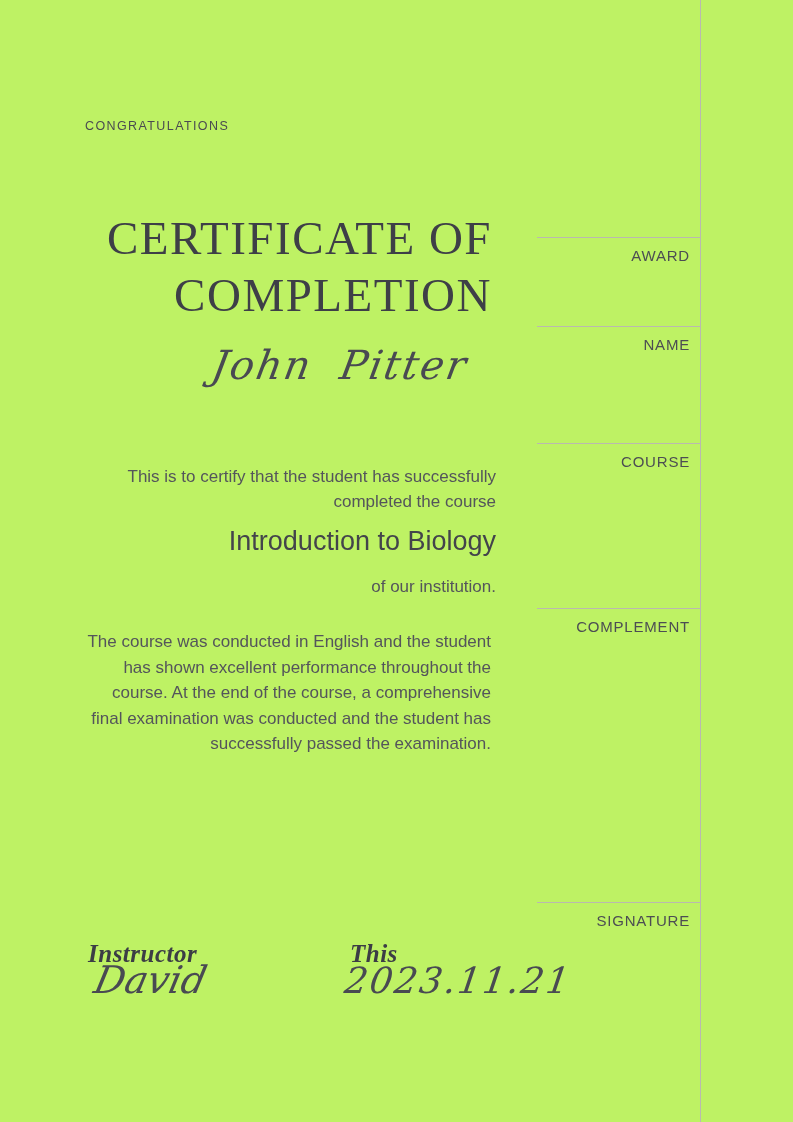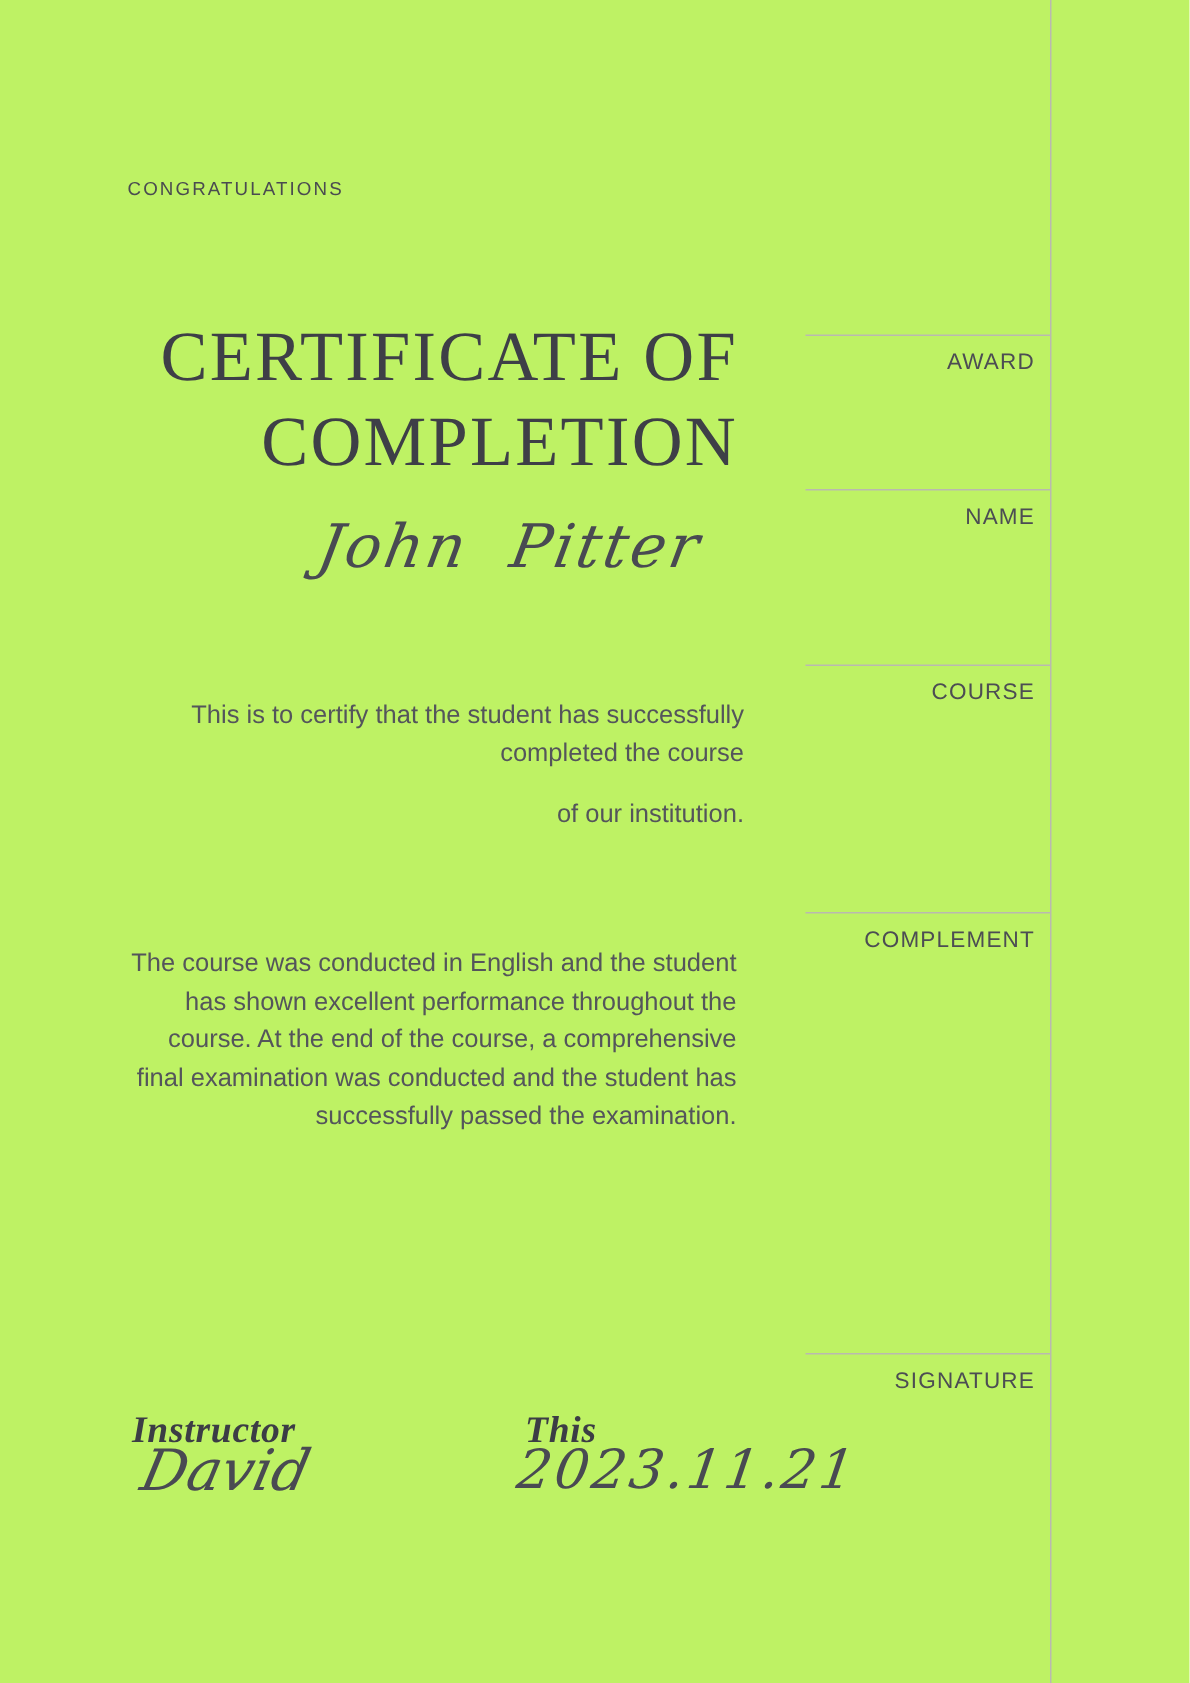--- a/index.html
+++ b/index.html
@@ -112,21 +112,21 @@
     width: 163px;
     border-top: 1px solid #bab9b0;
   }
   .side-label {
     padding: 9px 10px 0 0;
     text-align: right;
     font-size: 15px;
     letter-spacing: 0.8px;
     color: #4c4d53;
   }
-  .sec-award      { top: 223px; }
+  .sec-award      { top: 237px; }
   .sec-name       { top: 326px; }
   .sec-course     { top: 443px; }
   .sec-complement { top: 608px; }
   .sec-signature  { top: 902px; }
 
   
   .footer-label {
     position: absolute;
     font-family: "Liberation Serif", serif;
     font-style: italic;
@@ -162,20 +162,21 @@
 
   <div class="title">
     <span>CERTIFICATE OF</span><br>
     <span>COMPLETION</span>
   </div>
 
   <div class="recipient script">John Pitter</div>
 
   <div class="certify">
     <p class="statement">This is to certify that the student has successfully completed the course</p>
+    <p class="course">Introduction to Biology</p>
     <p class="institution">of our institution.</p>
   </div>
 
   <div class="description">The course was conducted in English and the student has shown excellent performance throughout the course. At the end of the course, a comprehensive final examination was conducted and the student has successfully passed the examination.</div>
 
   <div class="v-line"></div>
 
   <div class="side-section sec-award">
     <div class="side-label">AWARD</div>
   </div>

